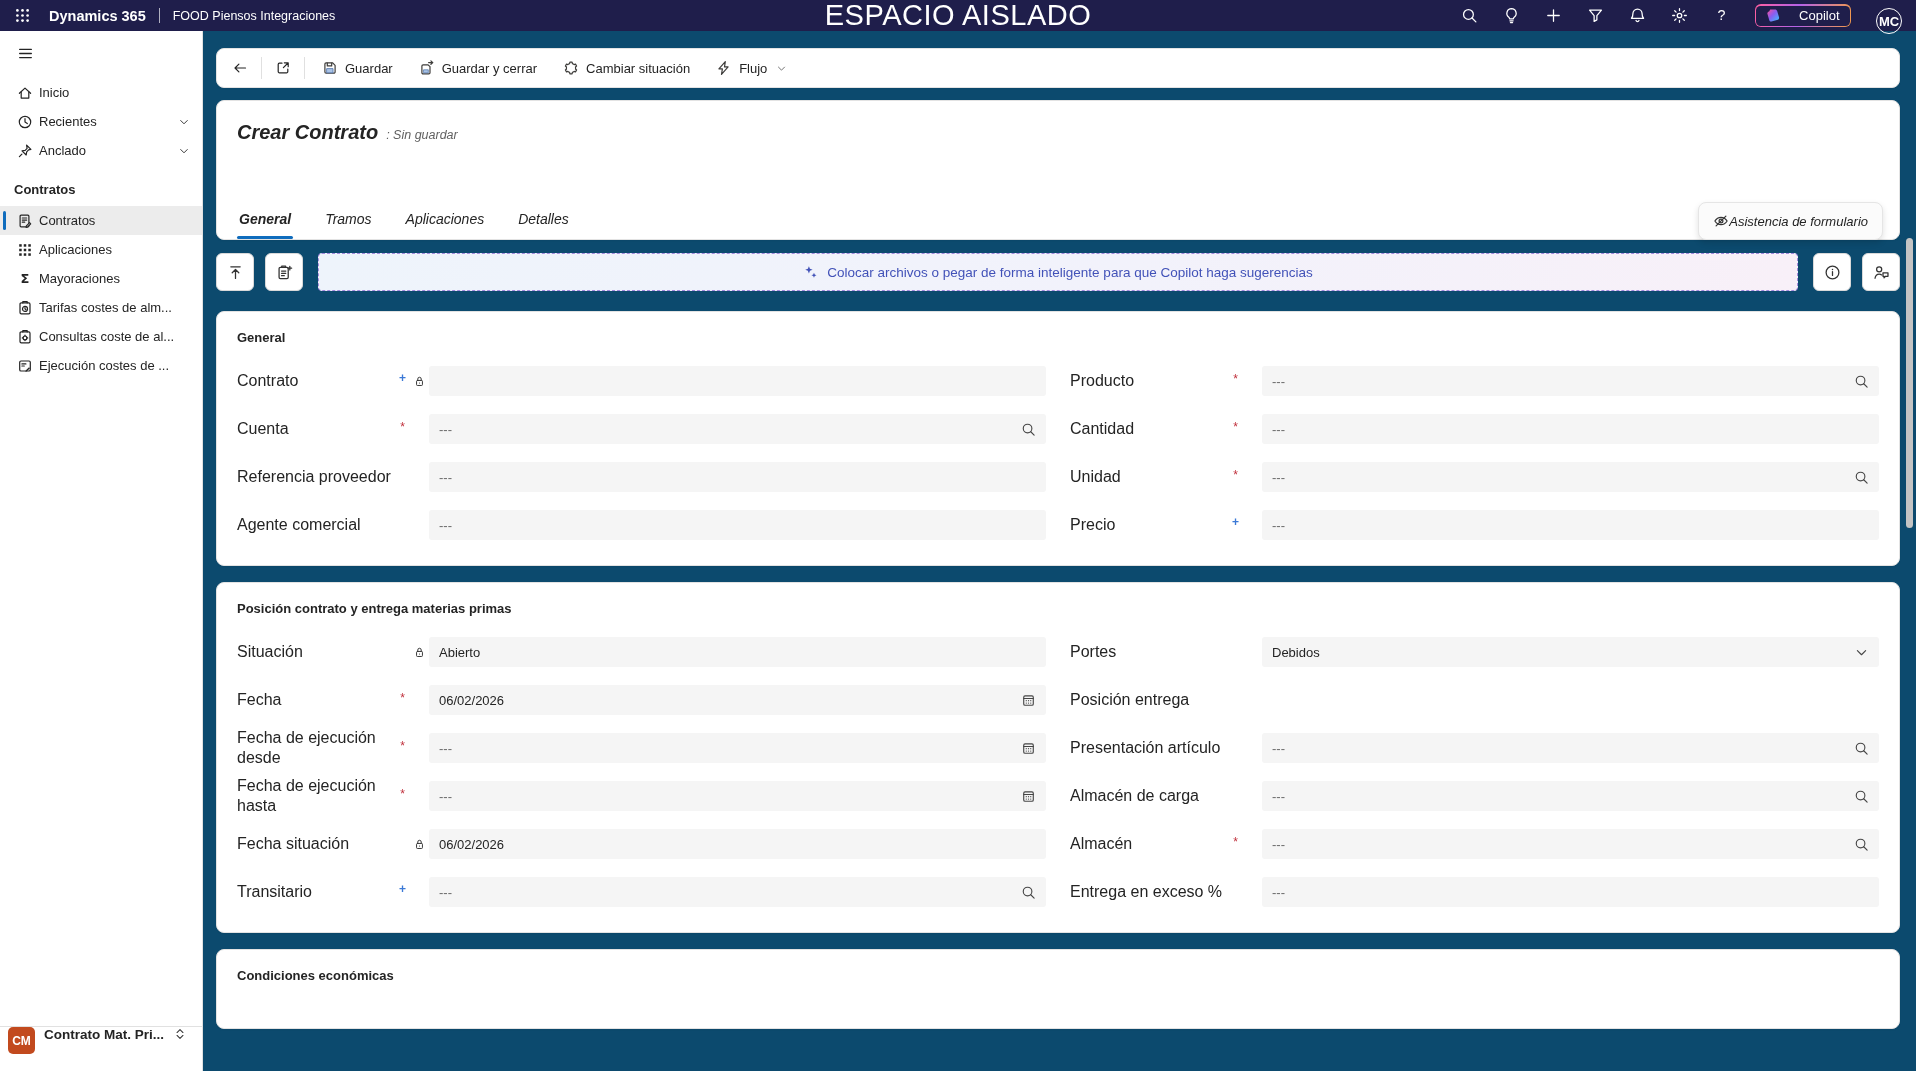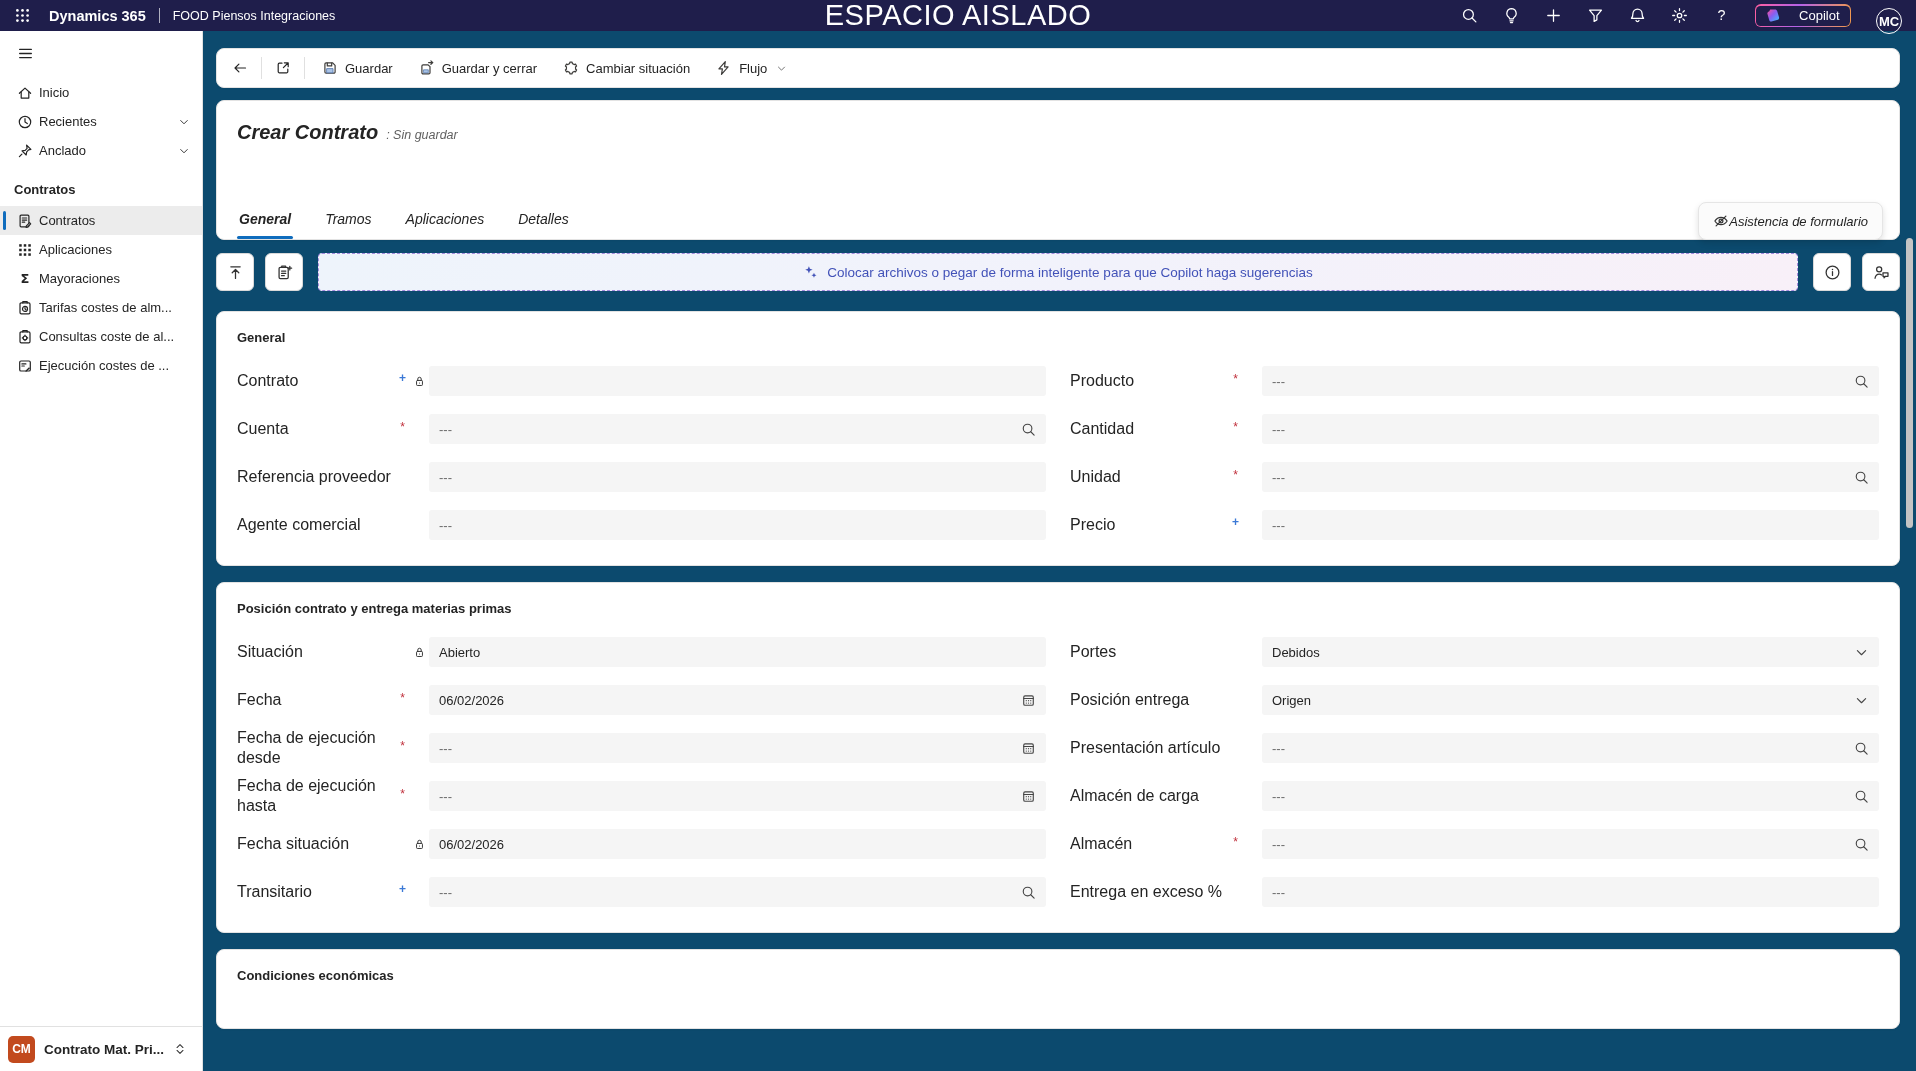--- a/index.html
+++ b/index.html
@@ -30,21 +30,21 @@
            box-sizing:border-box;padding-top:8px;z-index:5;}
   .sb-burger{width:17px;height:17px;margin:6px 0 16px 17px;color:#242424;cursor:pointer;}
   .sb-item{position:relative;height:29px;display:flex;align-items:center;gap:6px;padding:0 12px 0 17px;
            font-size:13px;cursor:pointer;}
   .sb-item .icon{width:16px;height:16px;color:#242424;flex:none;}
   .sb-chev{width:12px !important;height:12px !important;margin-left:auto;color:#555;}
   .sb-item.selected{background:#ececec;}
   .sb-item.selected::before{content:"";position:absolute;left:3px;top:5px;bottom:5px;width:3px;border-radius:2px;background:#0f6cbd;}
   .sb-group-h{font-size:13px;font-weight:700;padding:17px 0 9px 14px;}
   .sb-switch{position:absolute;left:0;right:0;bottom:0;height:45px;border-top:1px solid #e1e1e1;display:flex;
-             align-items:center;gap:9px;padding:0 8px;box-sizing:border-box;cursor:pointer;}
+             align-items:flex-start;gap:9px;padding:0 8px;box-sizing:border-box;cursor:pointer;}
   .sb-badge{width:27px;height:27px;border-radius:5px;background:#c24a1e;color:#fff;font-size:12px;font-weight:700;
             display:flex;align-items:center;justify-content:center;flex:none;}
   .sb-switch-label{font-size:13.5px;font-weight:700;white-space:nowrap;overflow:hidden;}
   .sb-updown{width:14px;height:14px;color:#333;flex:none;}
 
   
   .main{position:absolute;left:203px;top:31px;right:0;bottom:0;background:#0c4a6e;overflow:hidden;}
   .content{position:absolute;left:13px;right:16px;top:0;}
   .cardish{background:#fff;border:1px solid #e3e3e3;border-radius:8px;box-sizing:border-box;box-shadow:0 1px 2px rgba(0,0,0,.05);}
 
@@ -710,28 +710,20 @@
                       </svg>
                     </span>
                   </div>
                 </div>
                 <div class="f-row">
                   <div class="f-head">
                     <span class="f-label">Posición entrega</span>
                     <span class="f-marker "></span>
                     <span class="f-lockbox"></span>
                   </div>
-                  <div class="f-input">
-                    <span class="f-value">Origen</span>
-                    <span class="icon f-tail">
-                      <svg viewBox="0 0 16 16" fill="none" stroke="currentColor" stroke-width="1.2" stroke-linecap="round" stroke-linejoin="round" width="100%" height="100%">
-                        <path d="M3.6 6 8 10.4 12.4 6"></path>
-                      </svg>
-                    </span>
-                  </div>
                 </div>
                 <div class="f-row">
                   <div class="f-head">
                     <span class="f-label">Presentación artículo</span>
                     <span class="f-marker "></span>
                     <span class="f-lockbox"></span>
                   </div>
                   <div class="f-input">
                     <span class="f-value ph">---</span>
                     <span class="icon f-tail">

